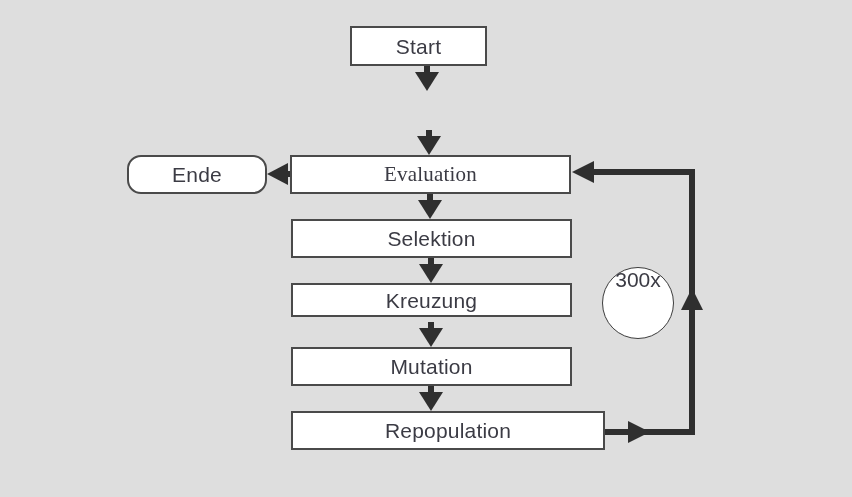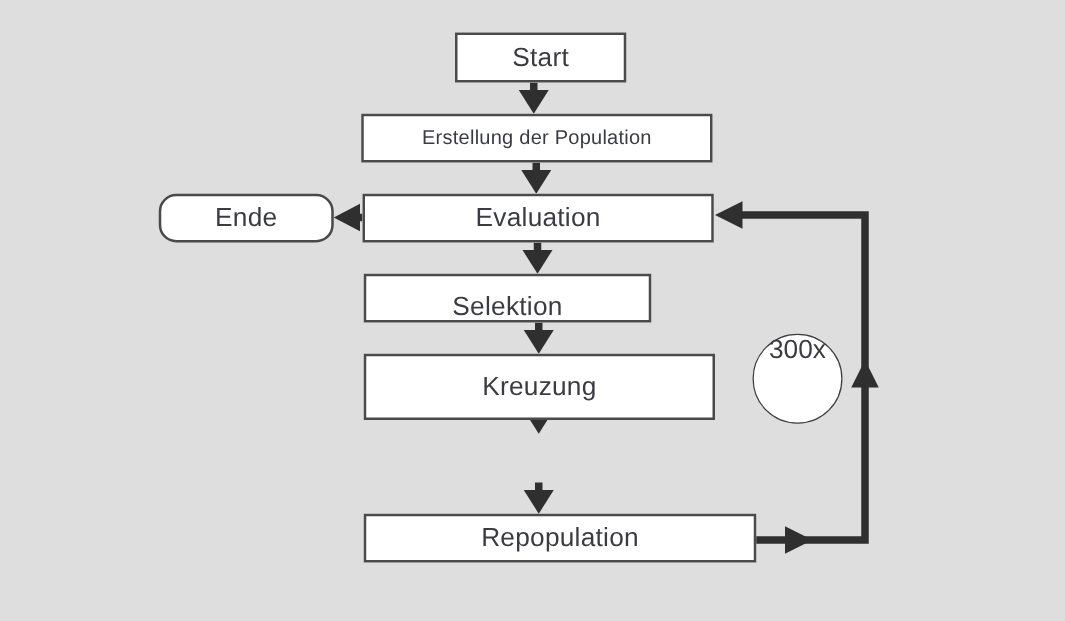--- a/index.html
+++ b/index.html
@@ -106,44 +106,44 @@
       <path d="M 571 432 L 692 432 L 692 172 L 580 172" fill="none" stroke="#2f2f2f" stroke-width="6" stroke-linejoin="miter"></path>
 
       <polygon points="650,432 628,421 628,443" fill="#2f2f2f"></polygon>
 
       <polygon points="692,288 681,310 703,310" fill="#2f2f2f"></polygon>
 
       <polygon points="572,172 594,161 594,183" fill="#2f2f2f"></polygon>
     </g>
   </svg>
 
-  <div class="node big" style="left:364px; top:26px; width:137px; height:40px;">
+  <div class="node big" style="left:350px; top:26px; width:137px; height:40px;">
     <span class="node-label">Start</span>
   </div>
 
-  <div class="node small" style="left:289px; top:91px; width:281px; height:39px;">
-    <span class="node-label">Erstellung der Population</span>
-  </div>
 
-  <div class="node big" style="left:290px; top:155px; width:281px; height:39px;">
+  <div class="node big" style="left:290px; top:155px; width:281px; height:39px;font-family:Liberation Serif, serif;">
     <span class="node-label">Evaluation</span>
   </div>
 
   <div class="node big" style="left:127px; top:155px; width:140px; height:39px;border-radius:14px;">
     <span class="node-label">Ende</span>
   </div>
 
-  <div class="node big" style="left:291px; top:219px; width:230px; height:39px;align-items:flex-end;">
+  <div class="node big" style="left:291px; top:219px; width:281px; height:39px;">
     <span class="node-label">Selektion</span>
   </div>
 
-  <div class="node big" style="left:291px; top:283px; width:281px; height:53px;">
+  <div class="node big" style="left:291px; top:283px; width:281px; height:34px;">
     <span class="node-label">Kreuzung</span>
   </div>
 
+  <div class="node big" style="left:291px; top:347px; width:281px; height:39px;">
+    <span class="node-label">Mutation</span>
+  </div>
 
   <div class="node big" style="left:291px; top:411px; width:314px; height:39px;">
     <span class="node-label">Repopulation</span>
   </div>
 
   <div class="loop-badge" style="left:602px; top:267px; width:72px; height:72px;">
     <span class="node-label">300x</span>
   </div>
 
 </div>

